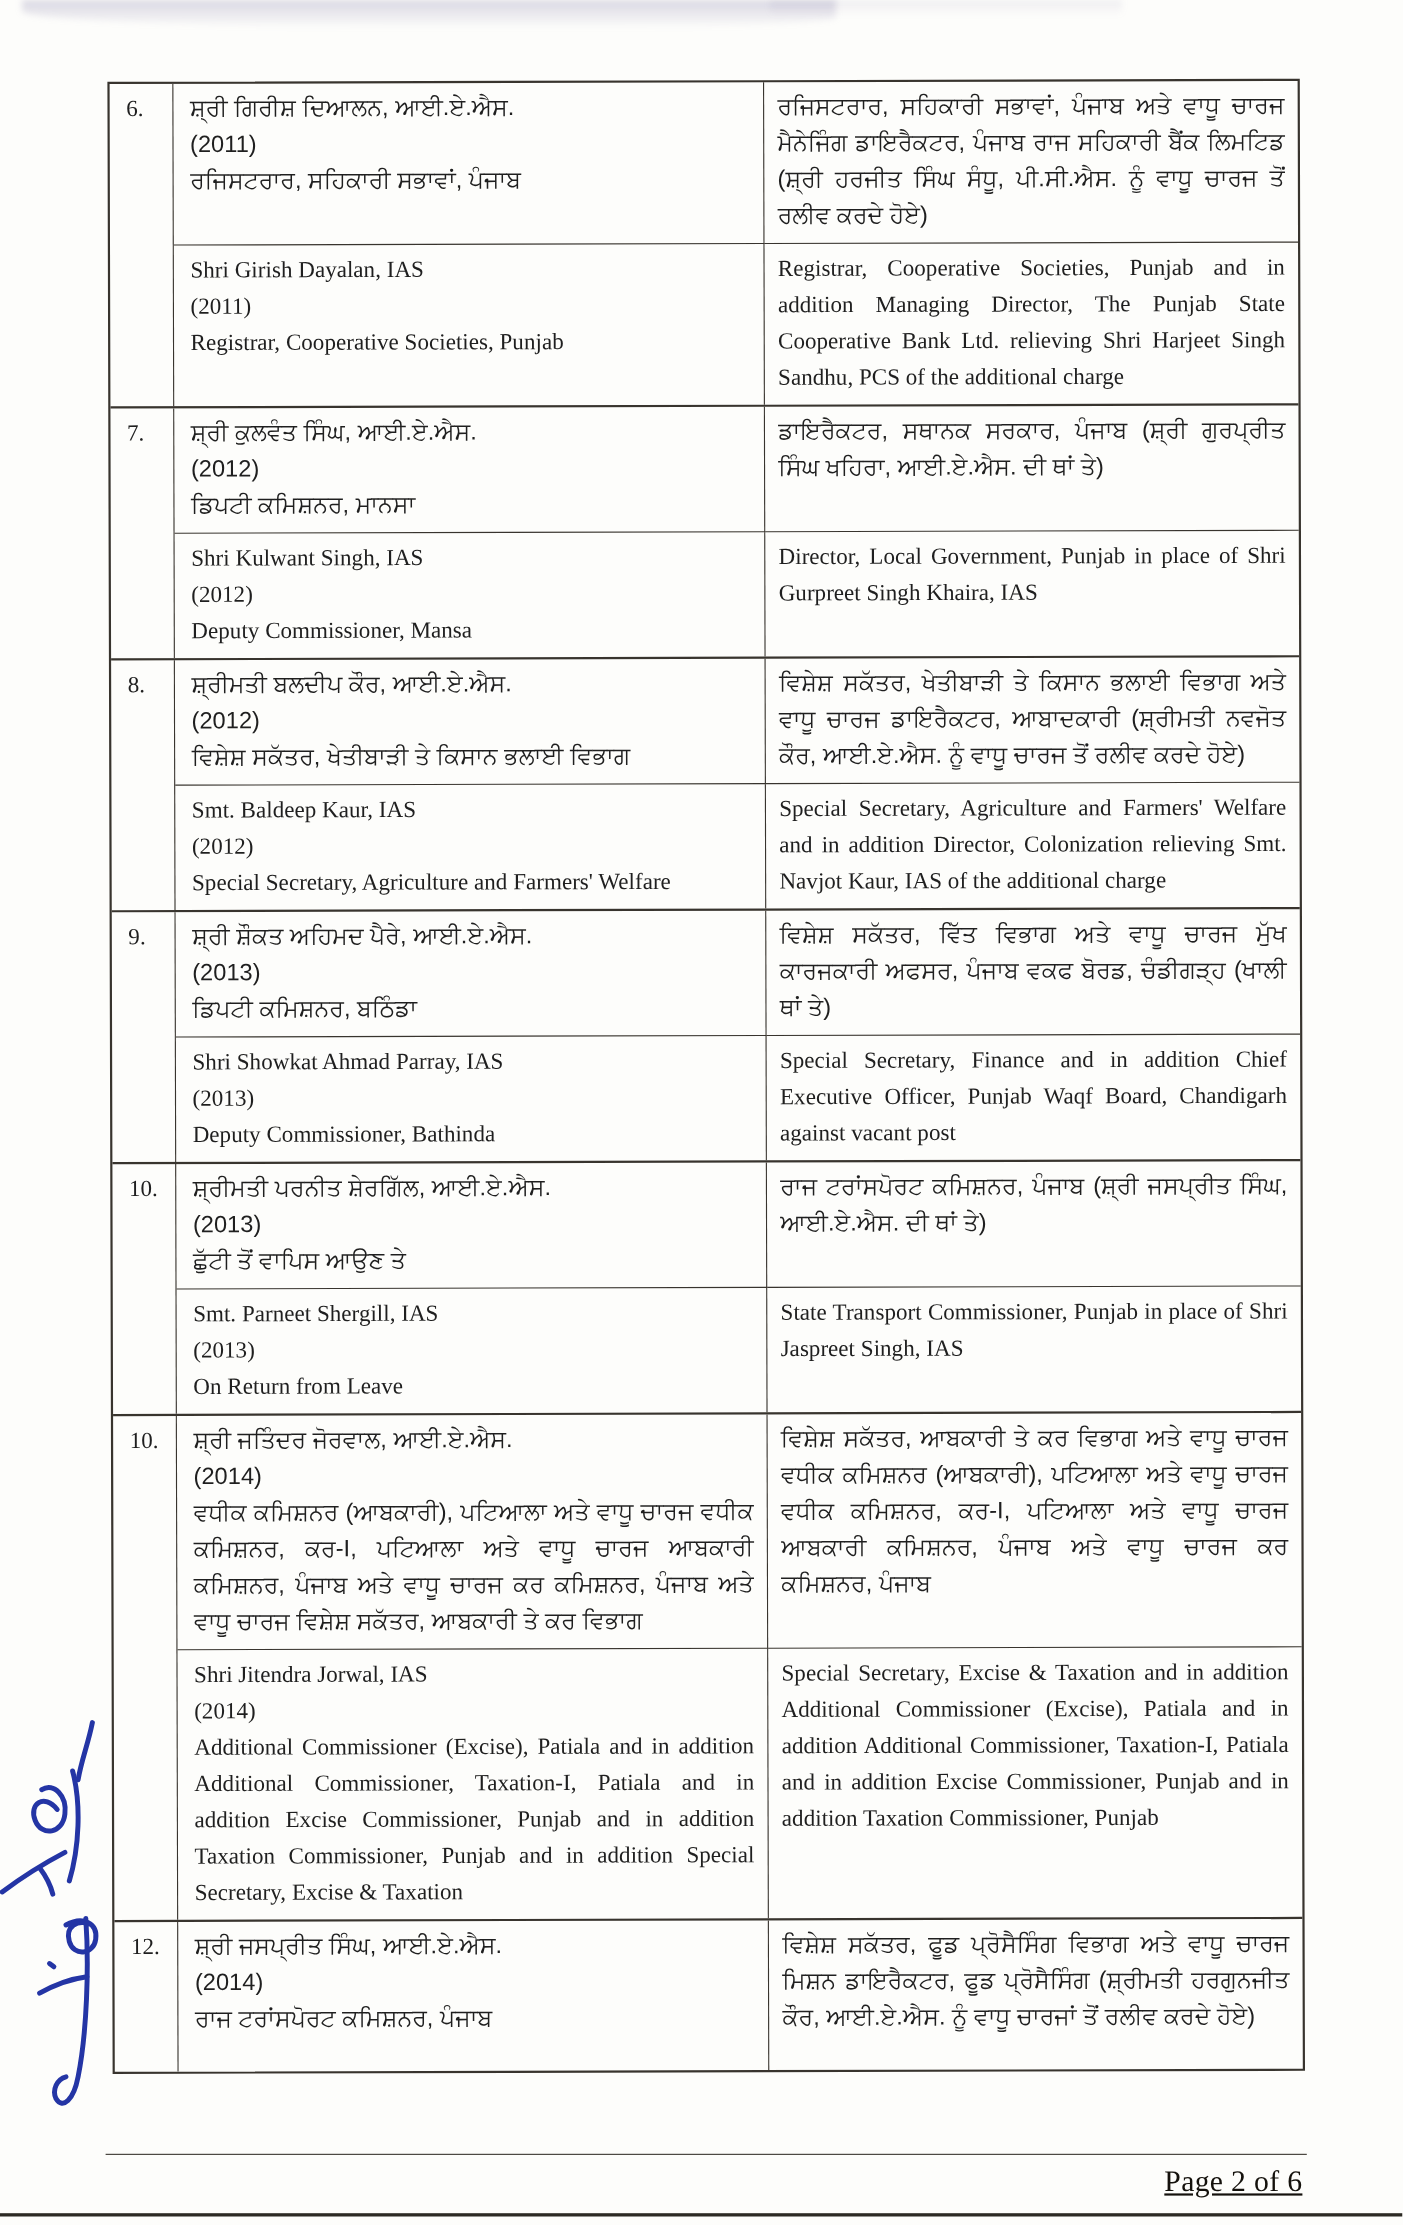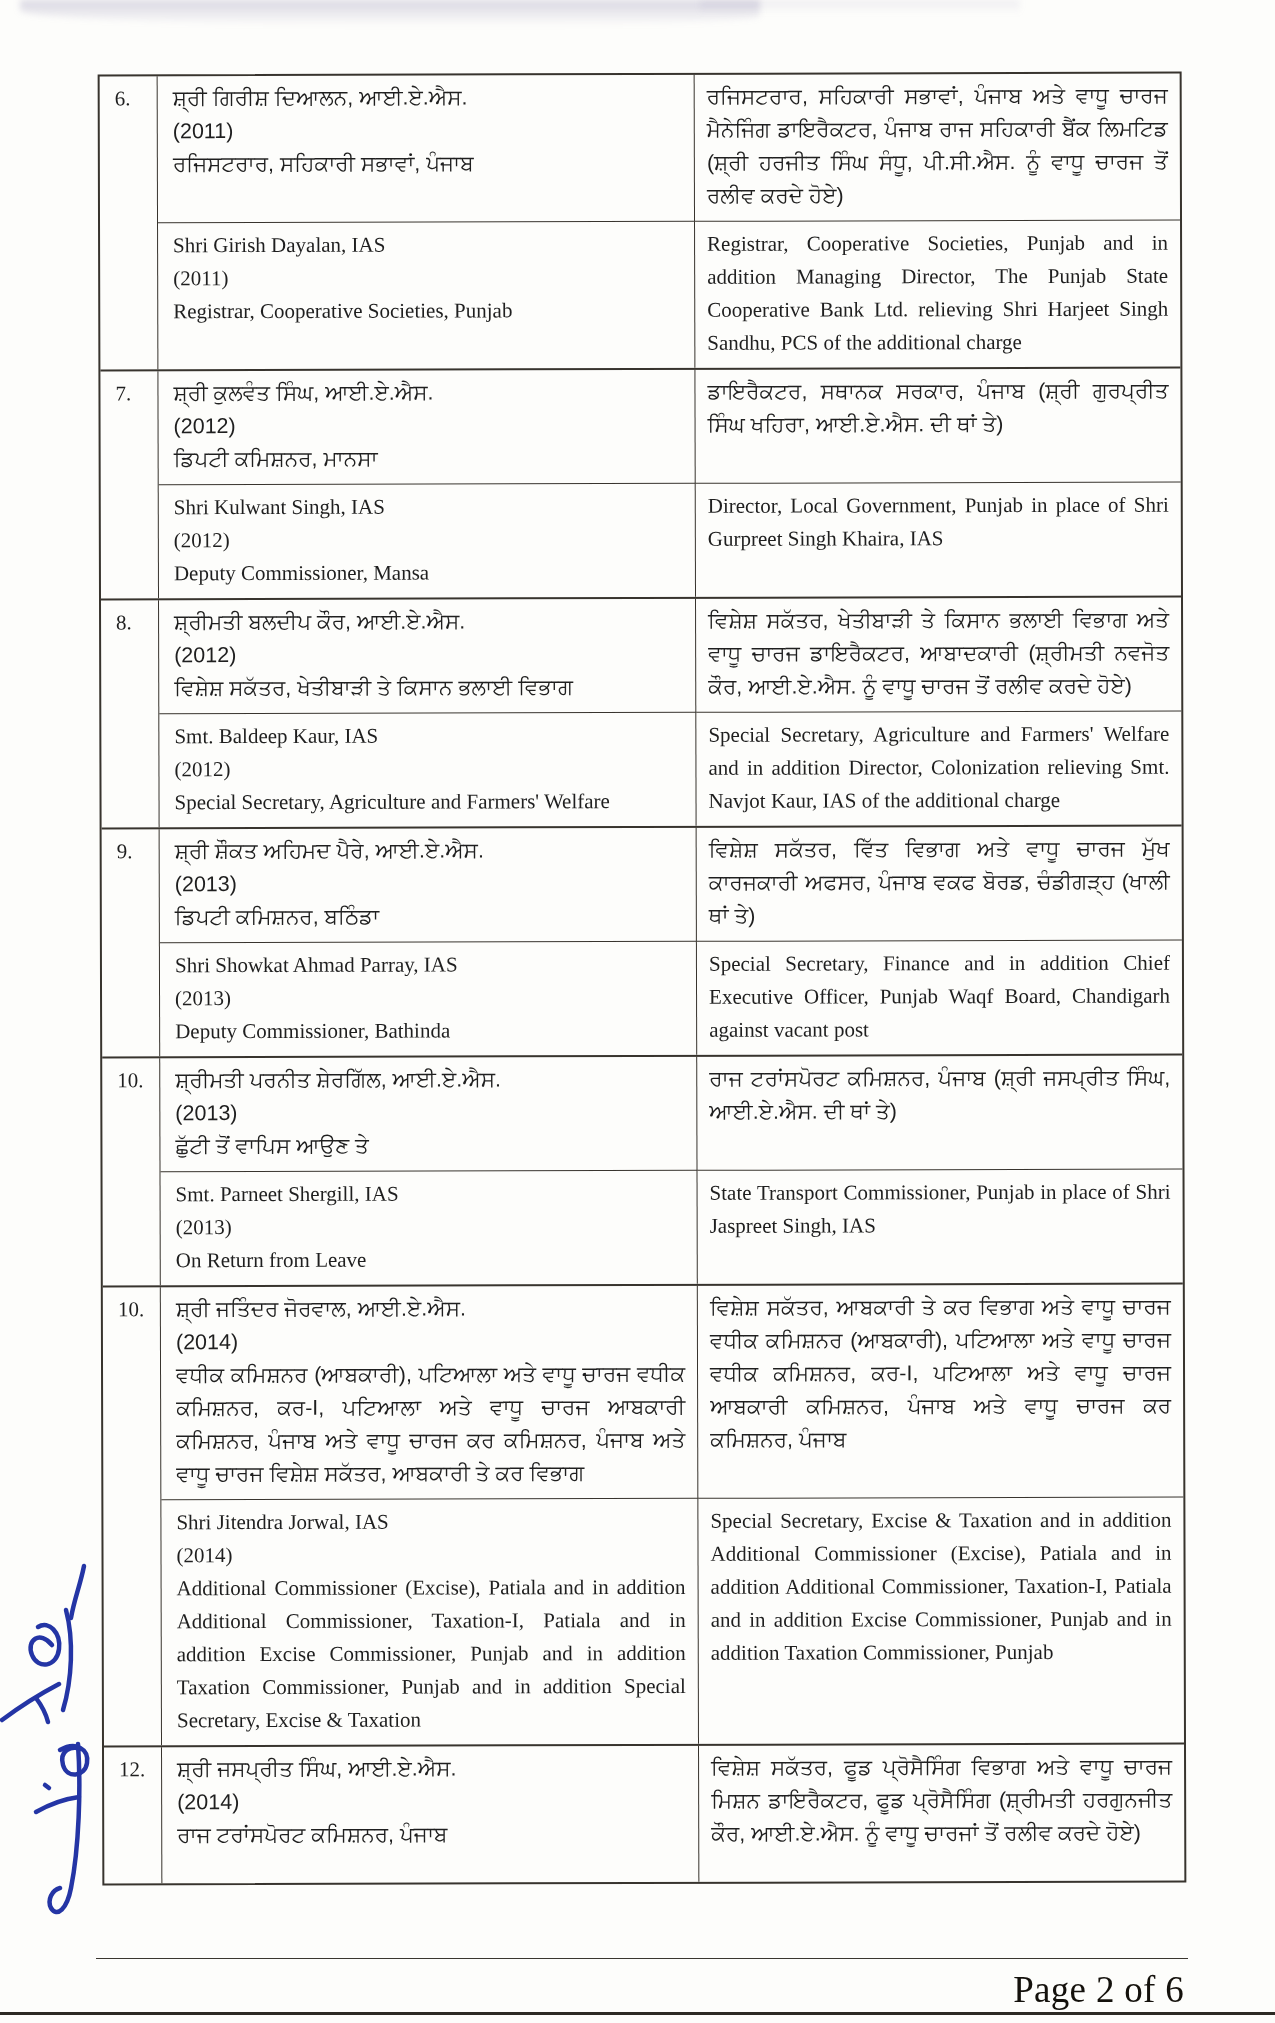--- a/index.html
+++ b/index.html
@@ -30,21 +30,21 @@
   .officer.sec-pa, .posting.sec-pa { border-bottom:1.5px solid #38342e; }
   .officer .line { text-align:justify; }
 
   .pa-only { min-height:138px; grid-template-rows:1fr; }
   .pa-only .sec-pa { border-bottom:none; }
   .pa-only .sno { grid-row:1;font-family:Liberation Serif, serif; }
 
   .footer-rule-top { position:absolute; left:96px; top:1958px; width:1092px;
     height:0; border-top:1.5px solid #3a362f; }
   .page-label { position:absolute; top:1968px; left:100px; width:1084px;
-    text-align:right; font-size:37px; color:#14110c; letter-spacing:.3px; }
+    text-align:right; font-size:27px; color:#14110c; letter-spacing:.3px;text-decoration:underline; }
   .footer-rule-bottom { position:absolute; left:0; top:2012px; width:1275px;
     height:3px; background:#2c2a24; }
 
   .signature { position:absolute; left:0; top:1548px; width:140px; height:390px; }
   .signature path { fill:none; stroke:#2435a5; stroke-width:4.5;
     stroke-linecap:round; stroke-linejoin:round; }
 </style>
 </head>
 <body>
 

